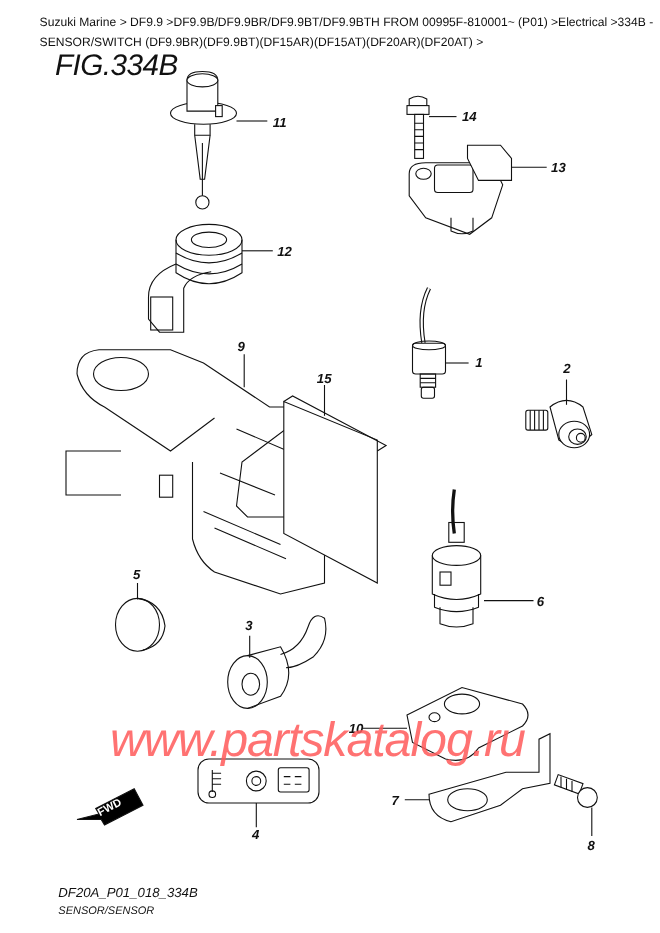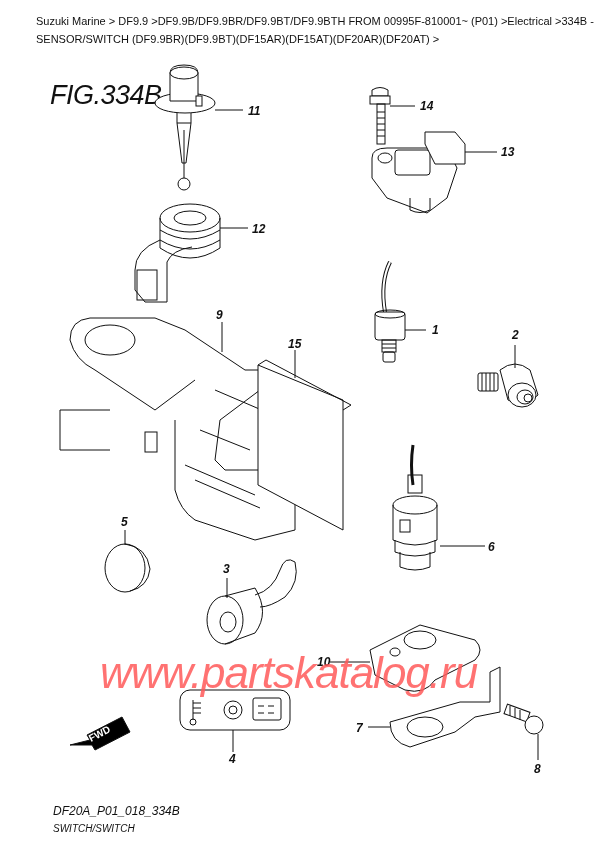--- a/index.html
+++ b/index.html
@@ -1,18 +1,18 @@
 <!DOCTYPE html>
 <html><head>
 <meta charset="utf-8">
 <style>
   html, body { margin:0; padding:0; background:#ffffff; }
   body { width:600px; height:848px; position:relative; overflow:hidden; font-family:"Liberation Sans", sans-serif; color:#000; }
   .breadcrumb { position:absolute; left:6px; top:12px; width:590px; font-size:11px; line-height:18px; color:#111;margin-left:30px; }
-  .fig-title { position:absolute; left:50px; top:44px; font-size:27px; font-style:italic; letter-spacing:-0.5px; color:#111;margin-top:36px; }
+  .fig-title { position:absolute; left:50px; top:44px; font-size:27px; font-style:italic; letter-spacing:-0.5px; color:#111; }
   svg.diagram { position:absolute; left:0; top:0; }
   .callout { font-family:"Liberation Sans", sans-serif; font-style:italic; font-weight:bold; font-size:12px; fill:#111; }
   .watermark { position:absolute; left:100px; top:648px; font-family:"Liberation Sans", sans-serif; font-weight:normal; font-style:italic; font-size:44px; color:#ff5a5a; opacity:0.85; letter-spacing:-1px; white-space:nowrap; }
   .footer-code { position:absolute; left:53px; top:780px; font-size:12px; font-style:italic; color:#111;margin-top:24px; }
   .footer-name { position:absolute; left:53px; top:823px; font-size:10px; font-style:italic; color:#111; }
 </style>
 </head>
 <body>
 
 <div class="breadcrumb">
@@ -180,13 +180,13 @@
     <text class="callout" x="252" y="233">12</text>
     <text class="callout" x="501" y="156">13</text>
     <text class="callout" x="420" y="110">14</text>
     <text class="callout" x="288" y="348">15</text>
   </g>
 </svg>
 
 <div class="watermark">www.partskatalog.ru</div>
 
 <div class="footer-code">DF20A_P01_018_334B</div>
-<div class="footer-name">SWITCH/SWITCH</div>
+<div class="footer-name">SENSOR/SENSOR</div>
 
 </body></html>

